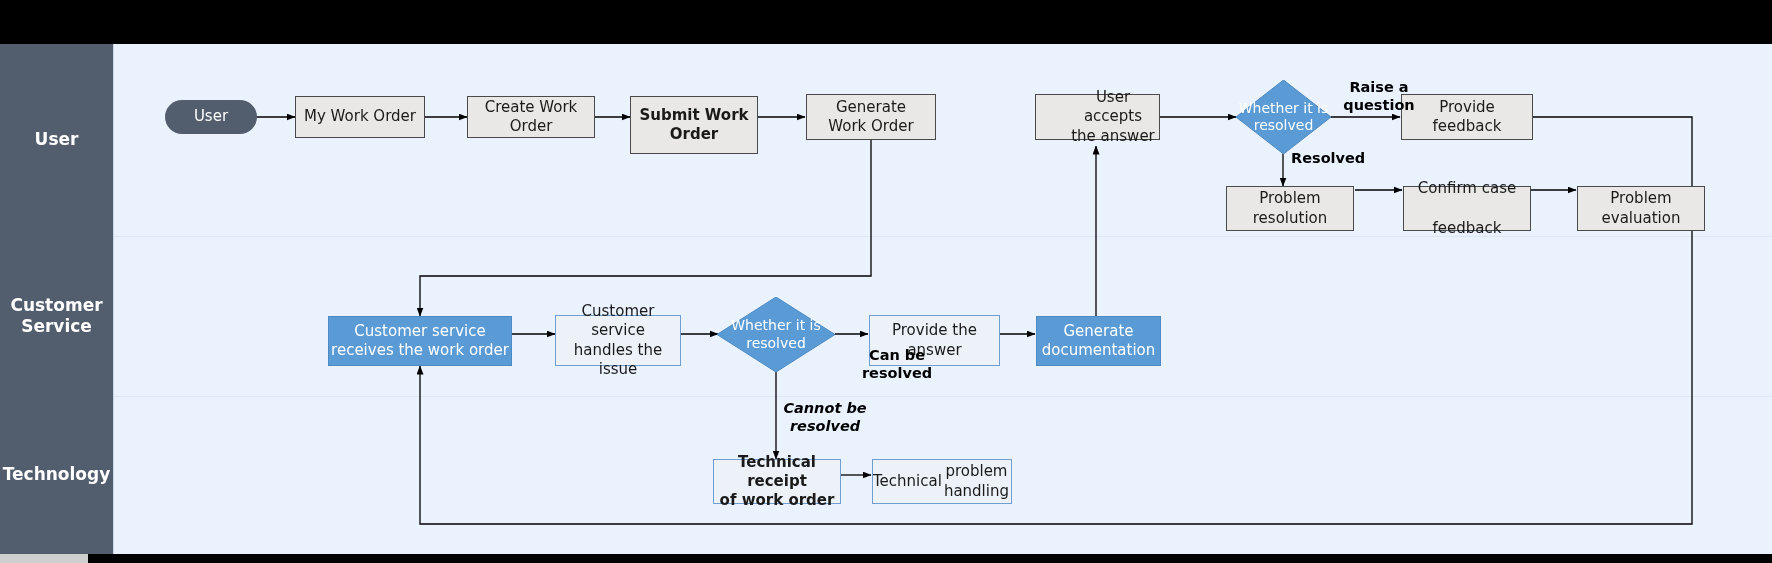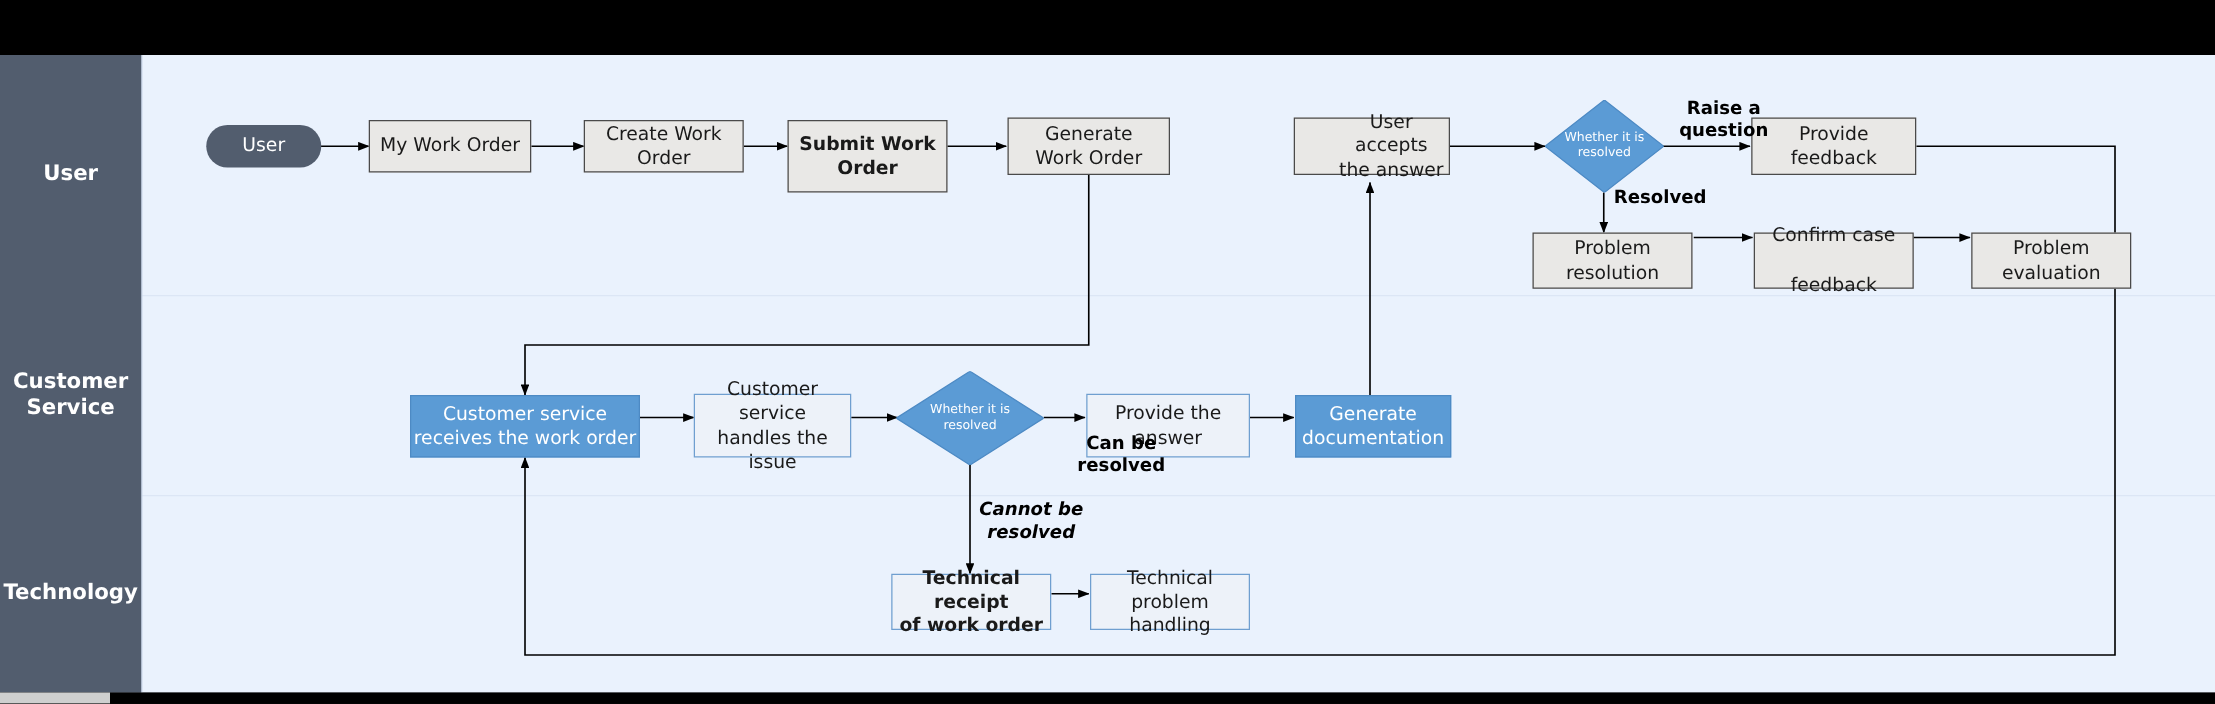--- a/index.html
+++ b/index.html
@@ -16,21 +16,21 @@
   .node{position:absolute;box-sizing:border-box;display:flex;align-items:center;
         justify-content:center;text-align:center;line-height:1.28;}
   .gray{background:#e9e8e6;border:1px solid #4a4a4a;color:#1a1a1a;font-size:15px;}
   .lightblue{background:#edf2f9;border:1px solid #6f9fd0;color:#1a1a1a;font-size:15px;}
   .bluefill{background:#5b9bd5;border:1px solid #4d8ac4;color:#ffffff;font-size:15px;}
   .pill{background:#525d6e;border-radius:22px;color:#ffffff;font-size:15px;}
 
   .diamond{position:absolute;}
   .diamond .dtxt{position:absolute;left:0;top:0;width:100%;height:100%;
                  display:flex;align-items:center;justify-content:center;text-align:center;
-                 color:#ffffff;font-size:10px;line-height:1.25;}
+                 color:#ffffff;font-size:14px;line-height:1.25;}
 
   .elabel{position:absolute;font-size:14.5px;font-weight:bold;color:#000;
           text-align:center;line-height:1.25;}
   svg.wires{position:absolute;left:0;top:0;width:1772px;height:510px;overflow:visible;}
   .topbar{position:absolute;left:0;top:0;width:1772px;height:44px;background:#000;}
   .botbar{position:absolute;left:0;top:554px;width:1772px;height:9px;background:#000;}
   .scroll{position:absolute;left:0;top:554px;width:88px;height:9px;background:#cfcfcf;}
 </style>
 </head>
 <body>
@@ -191,21 +191,21 @@
     <div class="node bluefill" style="left:1036px;top:272px;width:125px;height:50px;flex-direction:column;">
       <span>Generate</span>
       <span>documentation</span>
     </div>
 
     <div class="node lightblue" style="left:713px;top:415px;width:128px;height:45px;flex-direction:column;font-weight:bold;">
       <span>Technical receipt</span>
       <span>of work order</span>
     </div>
 
-    <div class="node lightblue" style="left:872px;top:415px;width:128px;height:45px;flex-direction:column;">
+    <div class="node lightblue" style="left:872px;top:415px;width:140px;height:45px;flex-direction:row;">
       <span>Technical</span>
       <span>problem handling</span>
     </div>
 
     <div class="elabel" style="left:1327px;top:34px;width:80px;margin-left:12px;">
       <span>Raise a</span><br>
       <span>question</span>
     </div>
 
     <div class="elabel" style="left:1291px;top:105px;width:80px;text-align:left;">

